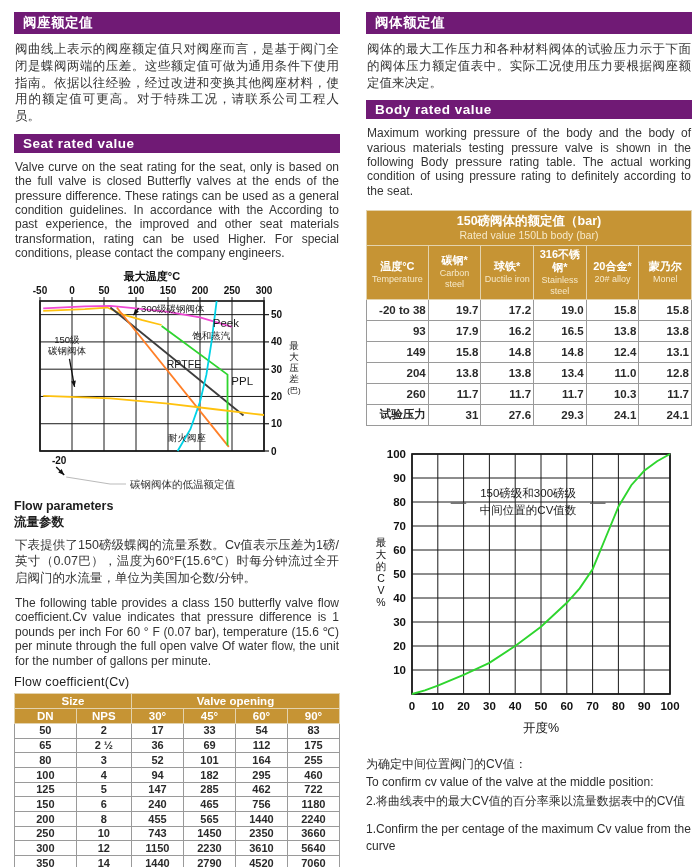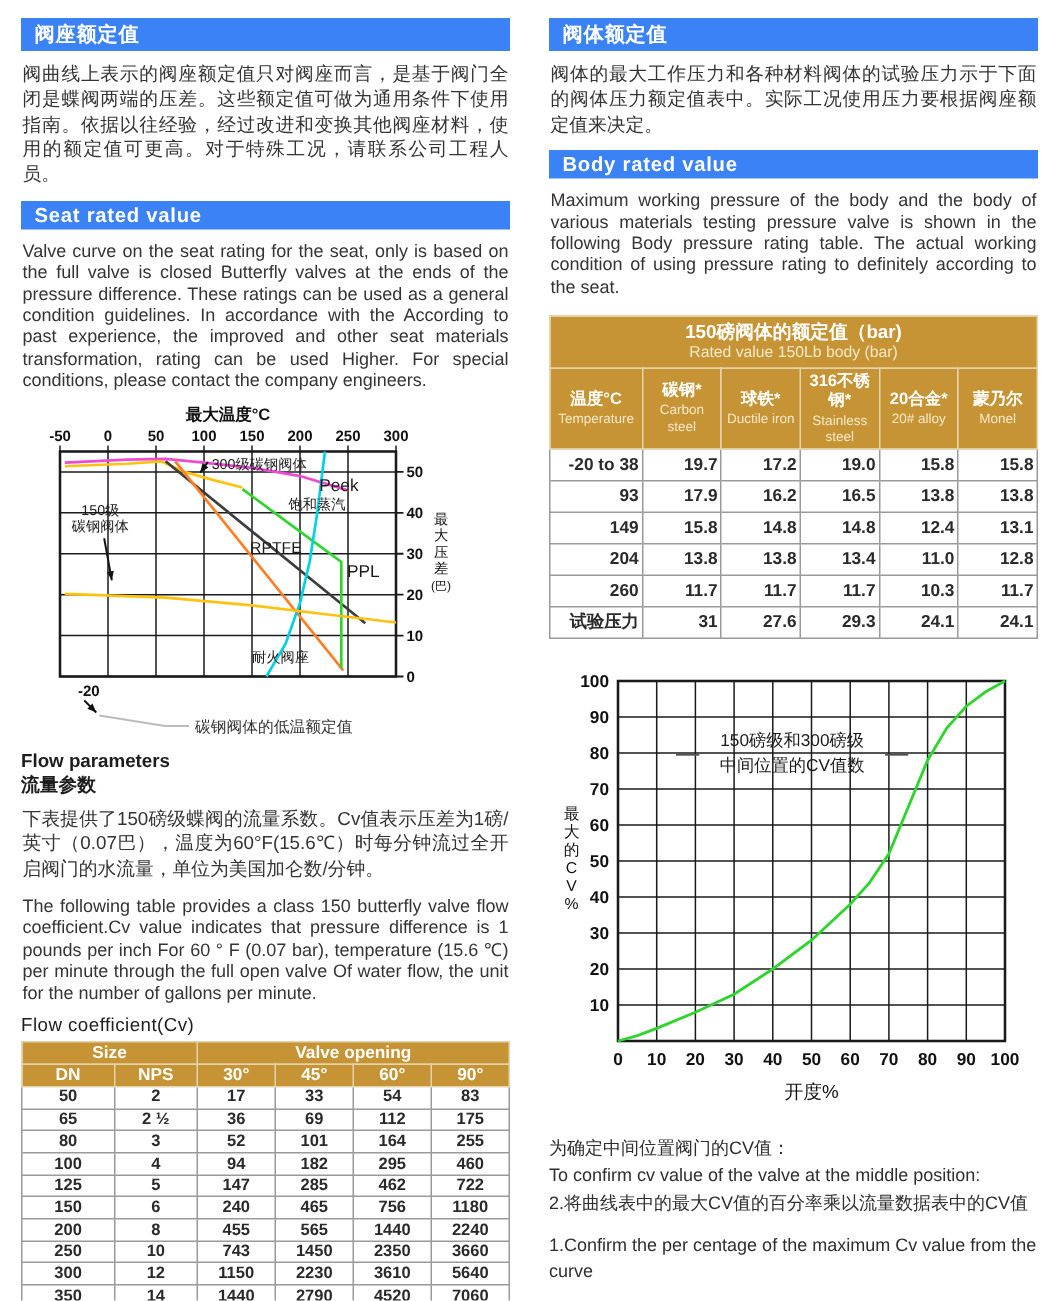--- a/index.html
+++ b/index.html
@@ -3,21 +3,21 @@
 <meta charset="utf-8">
 <style>
   html,body{margin:0;padding:0;}
   body{
     width:700px;height:867px;background:#ffffff;overflow:hidden;
     font-family:"Liberation Sans",sans-serif;color:#3b3b3b;
   }
   .page{display:flex;gap:26px;padding:8px 14px;box-sizing:border-box;}
   .col{width:326px;flex:0 0 326px;}
   .bar{
-    background:#3b82f6;color:#fff;font-weight:bold;font-size:13.5px;
+    background:#701a75;color:#fff;font-weight:bold;font-size:13.5px;
     padding:2px 9px;margin:4px 0 7px;letter-spacing:.5px;
   }
   p.cn{font-size:12.5px;line-height:1.34;text-align:justify;margin:6px 1px 9px;color:#343434;}
   p.en{font-size:12px;line-height:1.2;text-align:justify;margin:5px 1px 7px;color:#343434;}
   .mini-hd{font-size:12.5px;font-weight:bold;color:#1d1d1d;margin:2px 0 1px;line-height:1.25;}
   .tbl-title{font-size:12.5px;font-weight:normal;color:#1d1d1d;margin:5px 0 4px;letter-spacing:.3px;}
   table{width:100%;border-collapse:collapse;table-layout:fixed;border-radius:23px;}
   .cv-table th{
     background:#C69434;color:#fff;font-weight:bold;font-size:11.5px;
     border:1px solid #e3d3ae;padding:1px 2px;

